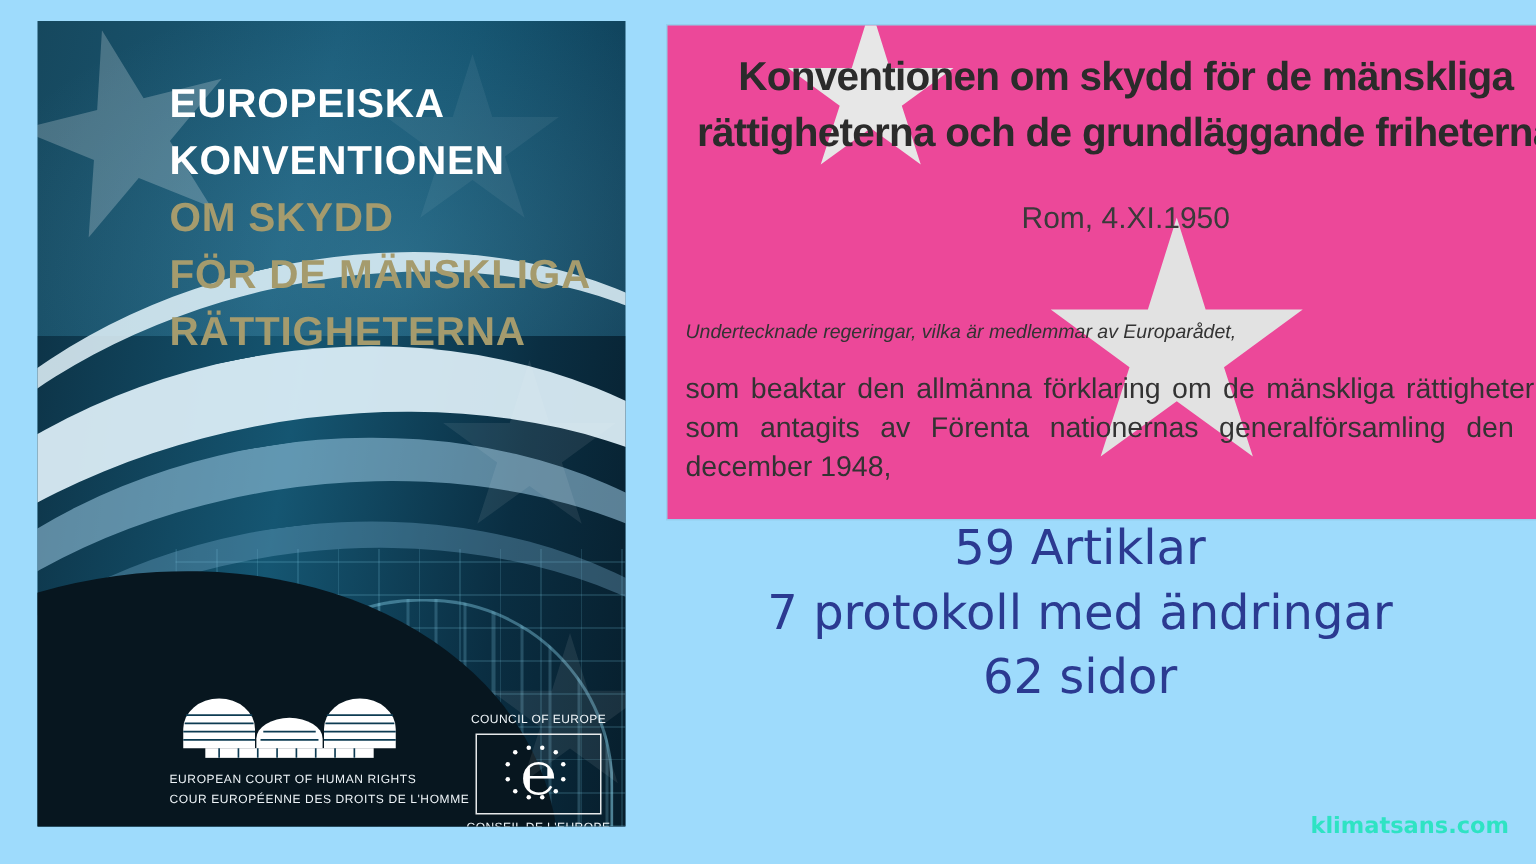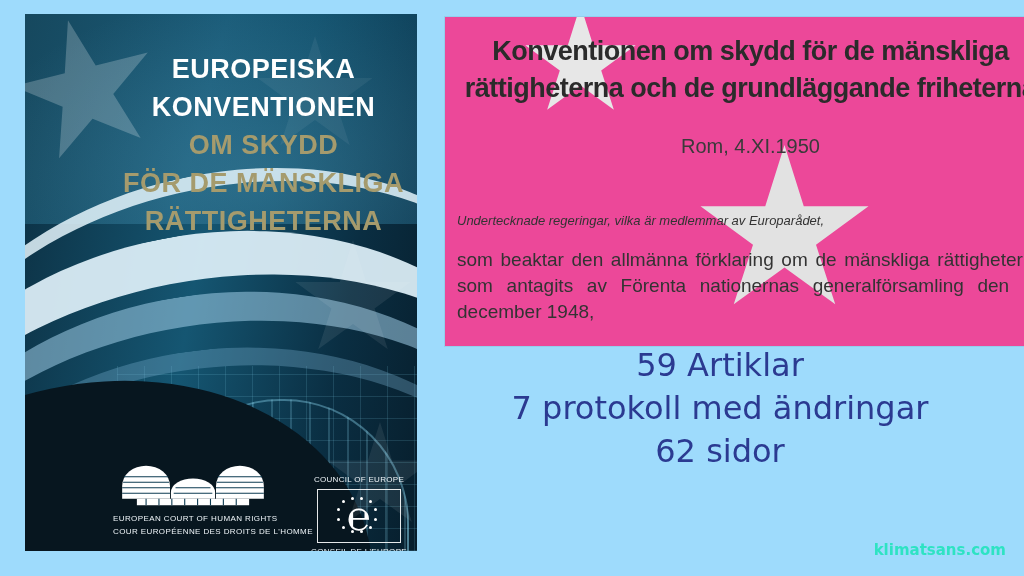--- a/index.html
+++ b/index.html
@@ -16,22 +16,22 @@
 
   
   .cover {
     position:absolute; left:25px; top:14px; width:392px; height:537px;
     background:
       radial-gradient(ellipse 420px 260px at 60% 30%, rgba(120,195,225,0.22), transparent 70%),
       linear-gradient(105deg, #16485e 0%, #1a5b78 38%, #14536f 55%, #0b3046 100%);
     overflow:hidden;
   }
   .cover-title {
-    position:absolute; left:98px; top:36px; z-index:3;
-    font-weight:bold; font-size:27px; line-height:38px; letter-spacing:0.5px;text-align:center;
+    position:absolute; left:88px; top:36px; z-index:3;
+    font-weight:bold; font-size:27px; line-height:38px; letter-spacing:0.5px;
   }
   .cover-title .white { color:#ffffff; }
   .cover-title .gold  { color:#a59b6d; }
   .cover-title div { white-space:nowrap; }
 
   
   .cover-photo {
     position:absolute; left:0; top:210px; width:392px; height:327px;
     background: linear-gradient(100deg, #0d3448 0%, #155672 40%, #0a2e42 75%, #071e2c 100%);
   }

